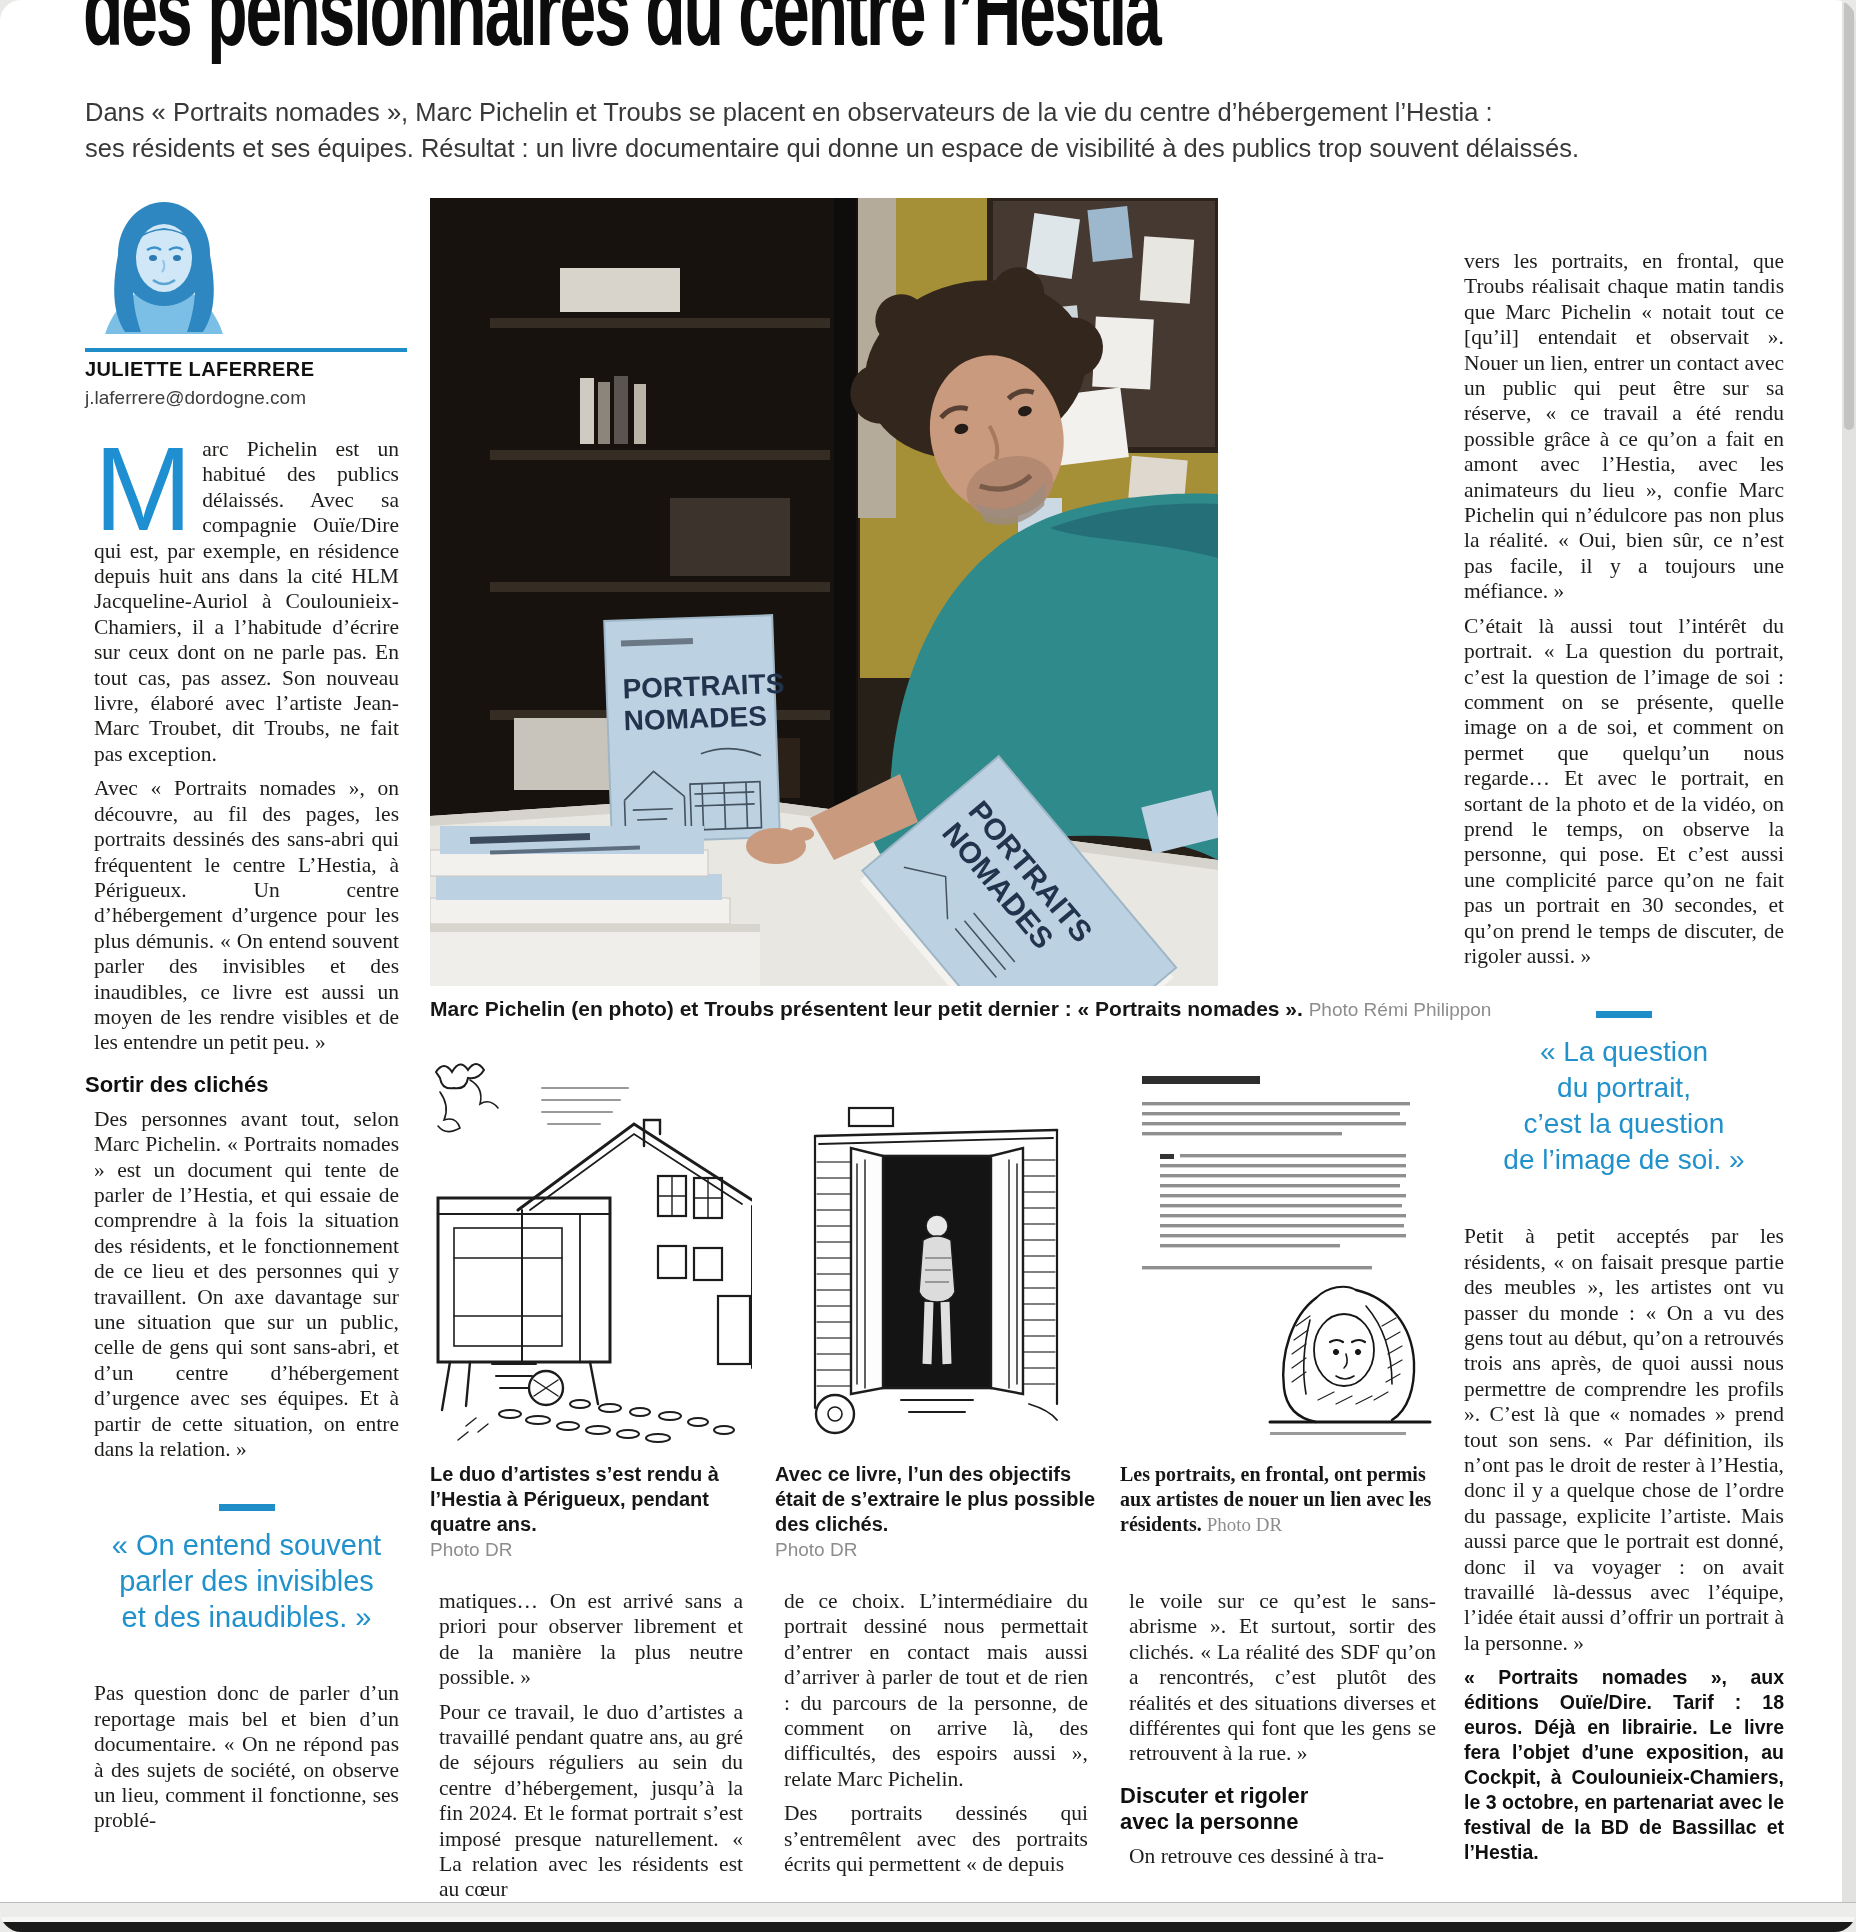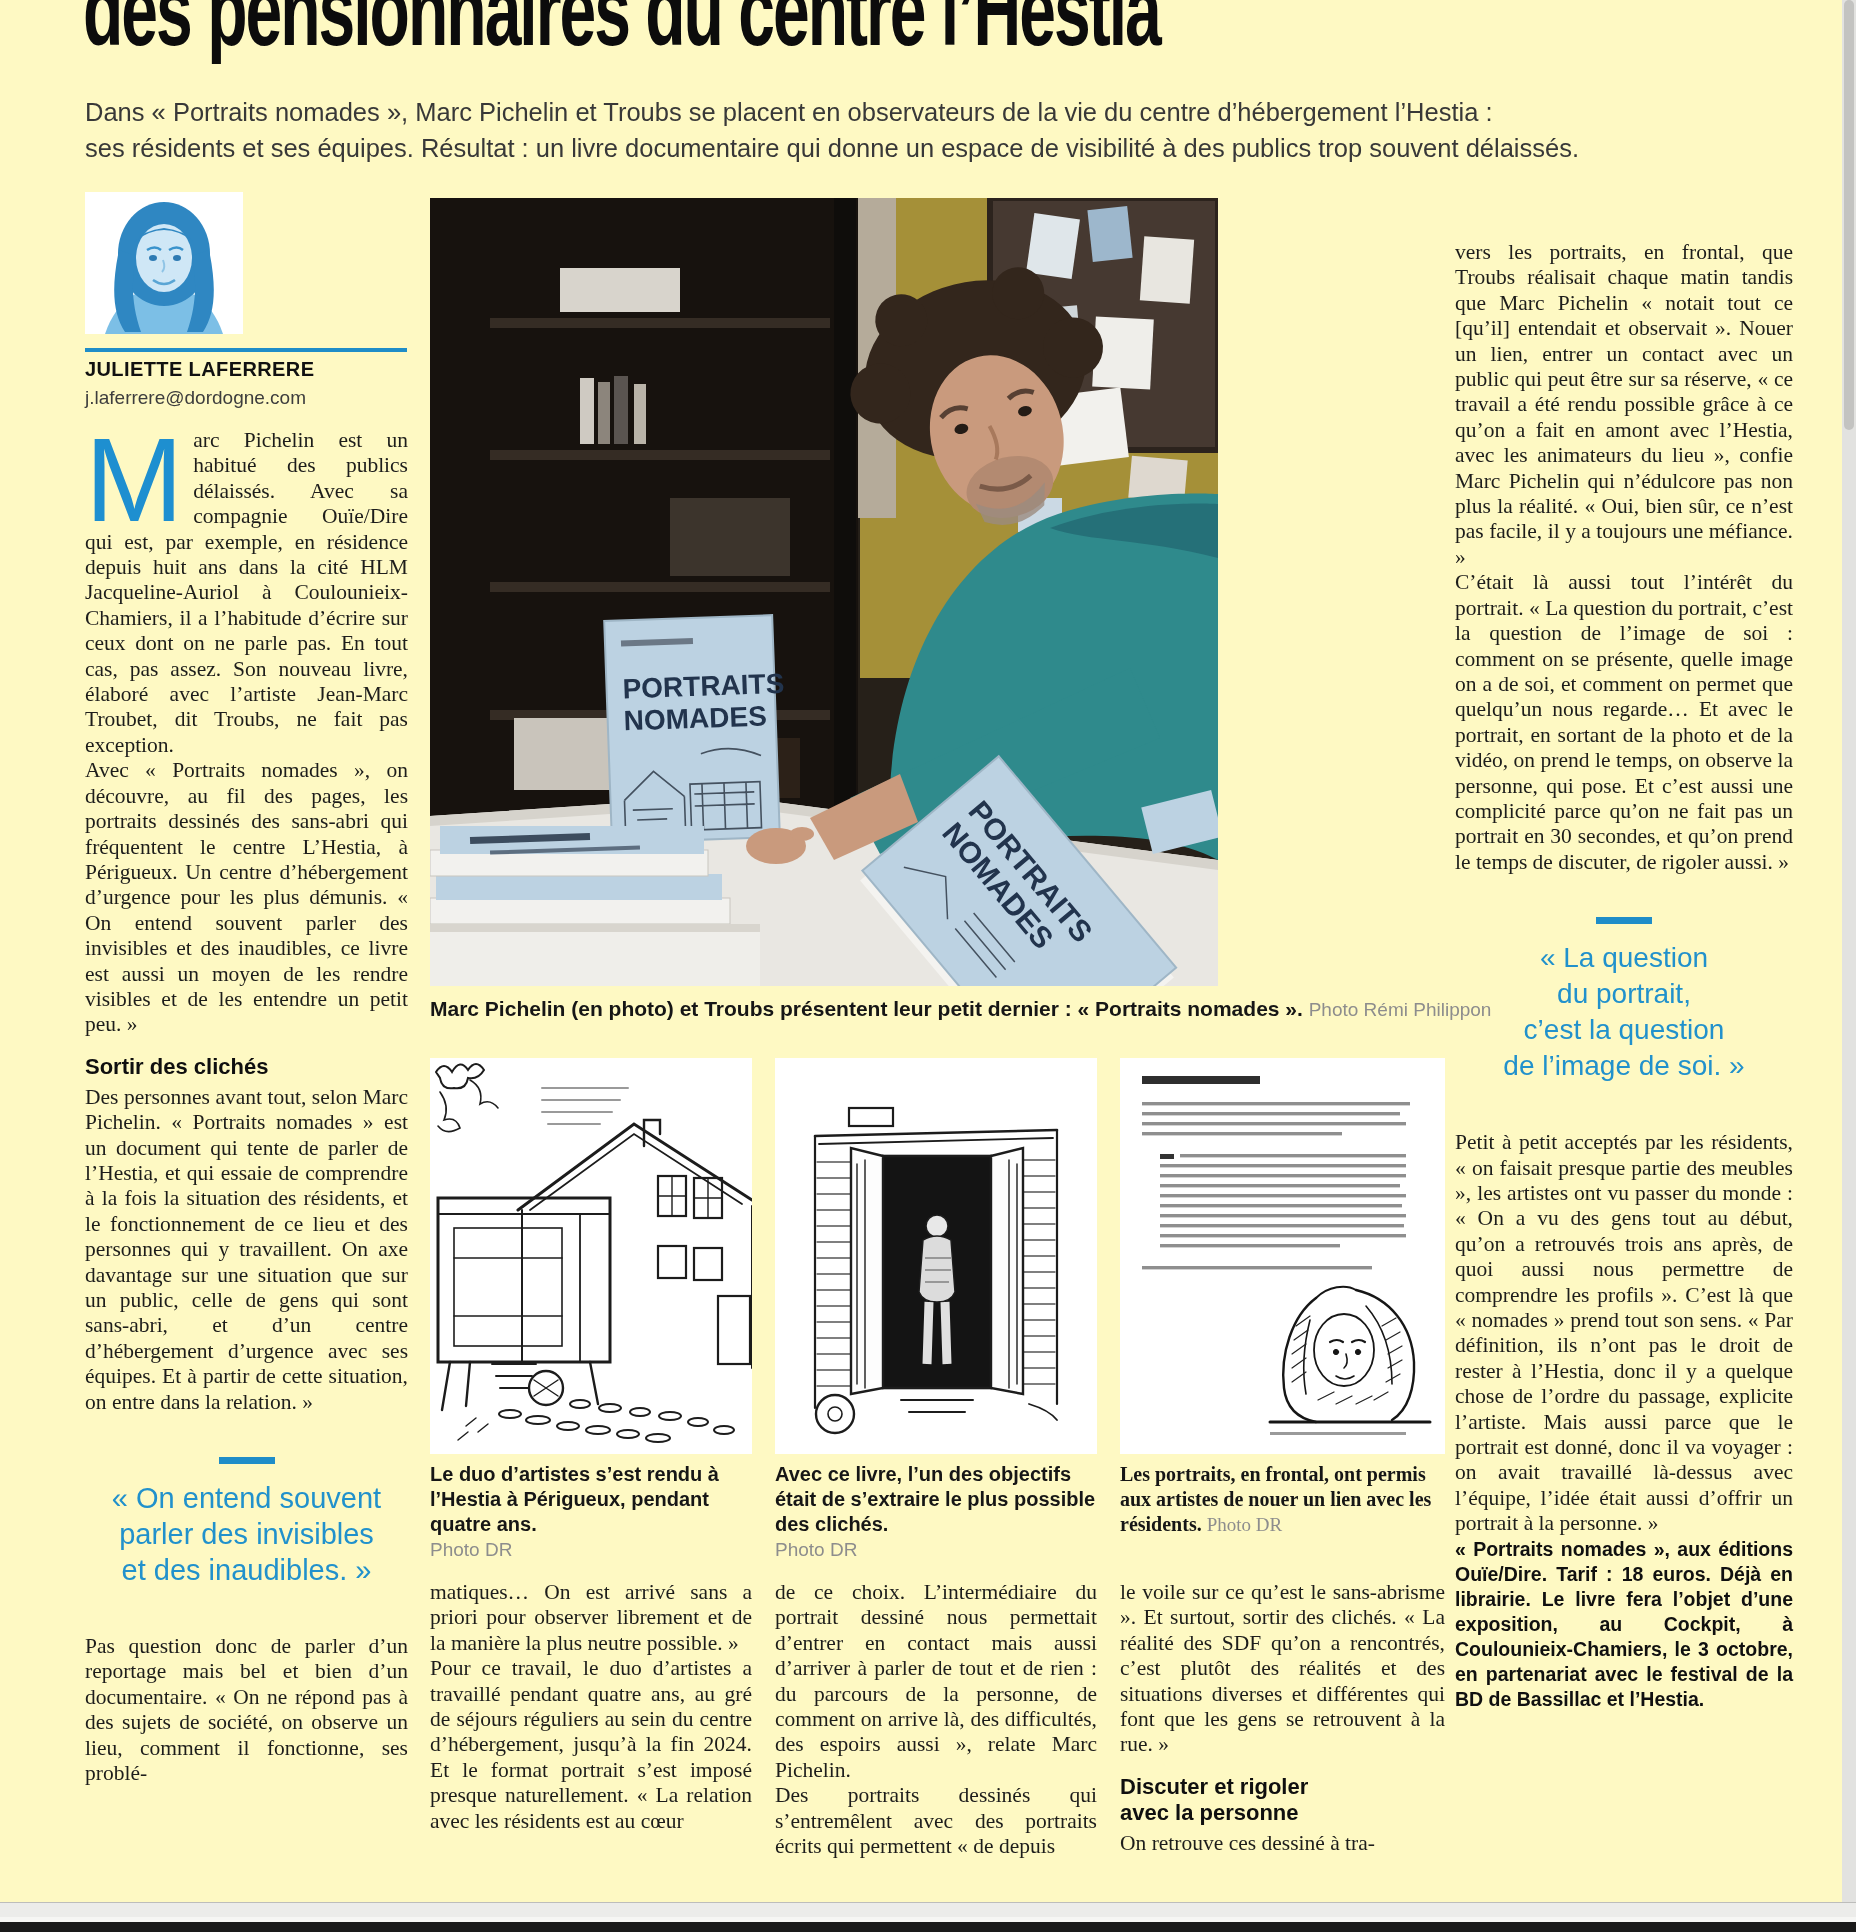--- a/index.html
+++ b/index.html
@@ -1,34 +1,34 @@
 <!DOCTYPE html>
 <html lang="fr"><head>
 <meta charset="utf-8">
 <style>
   html,body{margin:0;padding:0;background:#e9e9e7;}
-  .page{position:relative;width:1856px;height:1932px;background:#fef9c3;overflow:hidden;
-        font-family:"Liberation Sans",sans-serif;color:#1d1d1b;}
+  .page{position:relative;width:1856px;height:1932px;background:#ffffff;overflow:hidden;
+        font-family:"Liberation Sans",sans-serif;color:#1d1d1b;border-radius:21px;}
   
   .headline-clip{position:absolute;left:83px;top:0;width:1370px;height:64px;overflow:hidden;}
   .headline{position:relative;top:-40px;font-size:100px;line-height:1;font-weight:700;
             letter-spacing:-3px;white-space:nowrap;color:#0c0c0c;
             transform:scaleX(.66);transform-origin:0 0;}
   
   .standfirst{position:absolute;left:85px;top:94px;width:1400px;color:#383838;}
   .standfirst div{font-size:25.5px;line-height:36px;white-space:nowrap;}
   
   .author-photo{position:absolute;left:85px;top:192px;width:158px;height:142px;}
   .byline-rule{position:absolute;left:85px;top:348px;width:322px;height:4px;background:#1f8dc8;}
   .author-name{position:absolute;left:85px;top:358px;font-size:20px;font-weight:700;letter-spacing:.4px;color:#111;}
   .author-email{position:absolute;left:85px;top:387px;font-size:19px;color:#3d3d3d;}
   
   .bodycol{font-family:"Liberation Serif",serif;font-size:21.5px;line-height:25.4px;
            text-align:justify;color:#1d1d1b;}
-  .bodycol p{margin:0;}
+  .bodycol p{margin:9px;}
   .col1{position:absolute;left:85px;top:428px;width:323px;}
   .col2{position:absolute;left:430px;top:1580px;width:322px;}
   .col3{position:absolute;left:775px;top:1580px;width:322px;}
   .col4{position:absolute;left:1120px;top:1580px;width:325px;}
   .col5{position:absolute;left:1455px;top:240px;width:338px;}
   .dropcap{float:left;font-family:"Liberation Sans",sans-serif;font-size:118px;line-height:92px;
            color:#1e8fd0;font-weight:400;margin:6px 10px 0 0;}
   .subhead{font-family:"Liberation Sans",sans-serif;font-weight:700;font-size:22px;line-height:26px;
            color:#0f0f0f;margin:16px 0 5px 0;text-align:left;}
   

